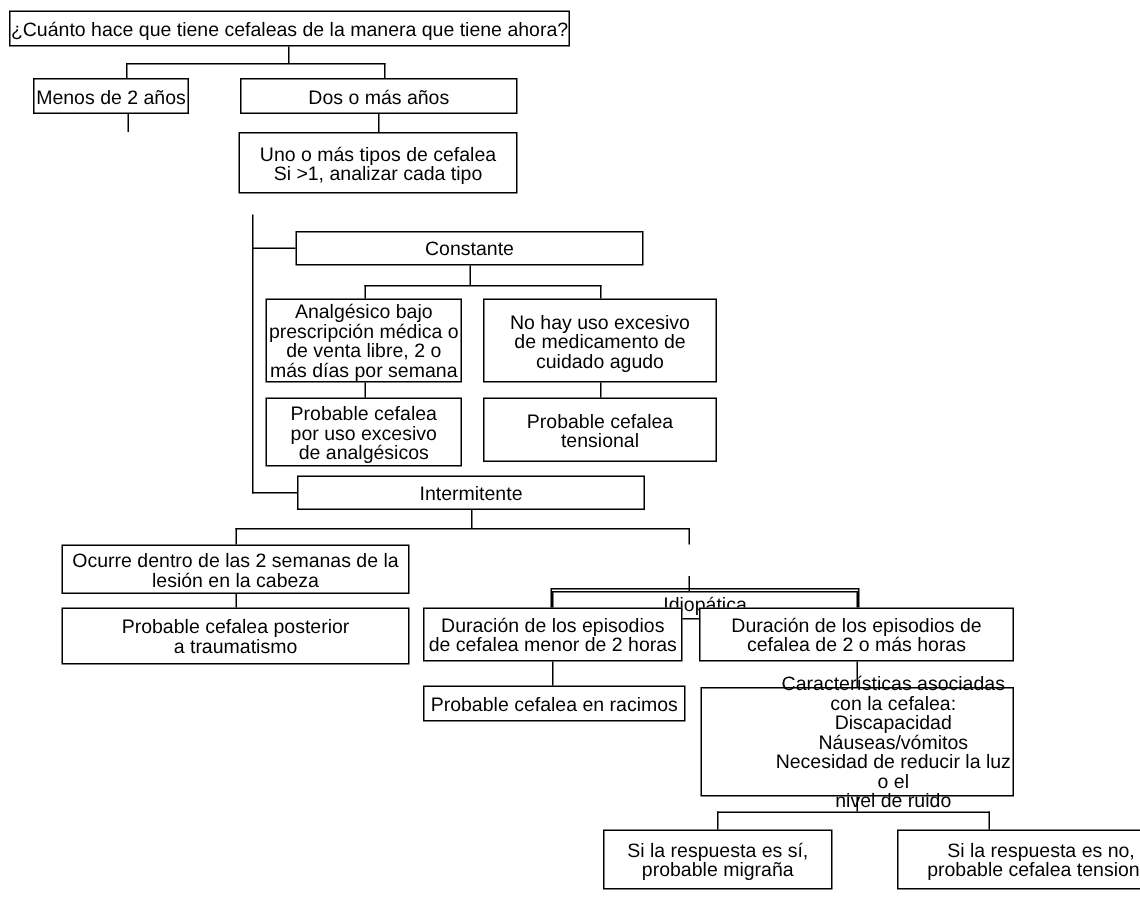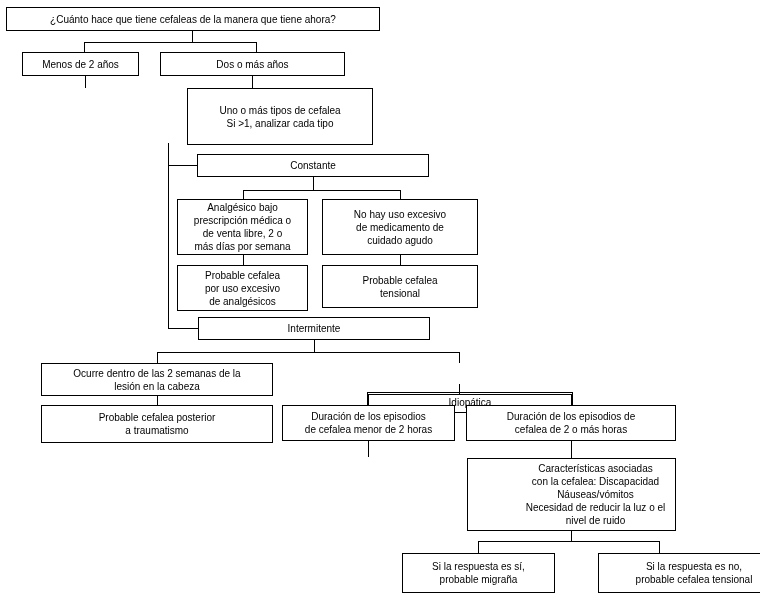--- a/index.html
+++ b/index.html
@@ -18,34 +18,34 @@
   .node {
     position: absolute;
     box-sizing: border-box;
     border: 1px solid #000000;
     background: #ffffff;
     display: flex;
     align-items: center;
     justify-content: center;
     text-align: center;
     white-space: pre-line;
-    font-size: 10px;
+    font-size: 13px;
     line-height: 13px;
     color: #000000;
   }
   .v, .h { position: absolute; background: #000000; }
   .v { width: 1px; }
   .h { height: 1px; }
 
   
   .n-question     { left: 6px;   top: 7px;   width: 374px; height: 24px; }
-  .n-less2        { left: 22px;  top: 52px;  width: 117px; height: 24px; }
+  .n-less2        { left: 22px;  top: 52px;  width: 104px; height: 24px; }
   .n-two-more     { left: 160px; top: 52px;  width: 185px; height: 24px; }
   .n-evaluation   { left: 21px;  top: 88px;  width: 127px; height: 55px; }
-  .n-one-more     { left: 159px; top: 88px;  width: 186px; height: 57px; margin-left: 28px; }
+  .n-one-more     { left: 159px; top: 88px;  width: 186px; height: 41px; }
   .n-constant     { left: 197px; top: 154px; width: 232px; height: 23px; }
   .n-analgesic    { left: 177px; top: 199px; width: 131px; height: 56px; }
   .n-no-overuse   { left: 322px; top: 199px; width: 156px; height: 56px; }
   .n-overuse      { left: 177px; top: 265px; width: 131px; height: 46px; }
   .n-tension      { left: 322px; top: 265px; width: 156px; height: 43px; }
   .n-intermittent { left: 198px; top: 317px; width: 232px; height: 23px; }
   .n-injury       { left: 41px;  top: 363px; width: 232px; height: 33px; }
   .n-idiopathic   { left: 367px; top: 363px; width: 206px; height: 21px; margin-top: 29px; }
   .n-posttrauma   { left: 41px;  top: 405px; width: 232px; height: 38px; }
   .n-dur-less     { left: 282px; top: 405px; width: 173px; height: 36px; }
@@ -81,20 +81,21 @@
   <div class="node n-intermittent">Intermitente</div>
   <div class="node n-injury">Ocurre dentro de las 2 semanas de la
 lesión en la cabeza</div>
   <div class="node n-idiopathic">Idiopática</div>
   <div class="node n-posttrauma">Probable cefalea posterior
 a traumatismo</div>
   <div class="node n-dur-less">Duración de los episodios
 de cefalea menor de 2 horas</div>
   <div class="node n-dur-more">Duración de los episodios de
 cefalea de 2 o más horas</div>
+  <div class="node n-cluster">Probable cefalea en racimos</div>
   <div class="node n-assoc">Características asociadas
 con la cefalea: Discapacidad
 Náuseas/vómitos
 Necesidad de reducir la luz o el
 nivel de ruido</div>
   <div class="node n-answer-yes">Si la respuesta es sí,
 probable migraña</div>
   <div class="node n-answer-no">Si la respuesta es no,
 probable cefalea tensional</div>
 

